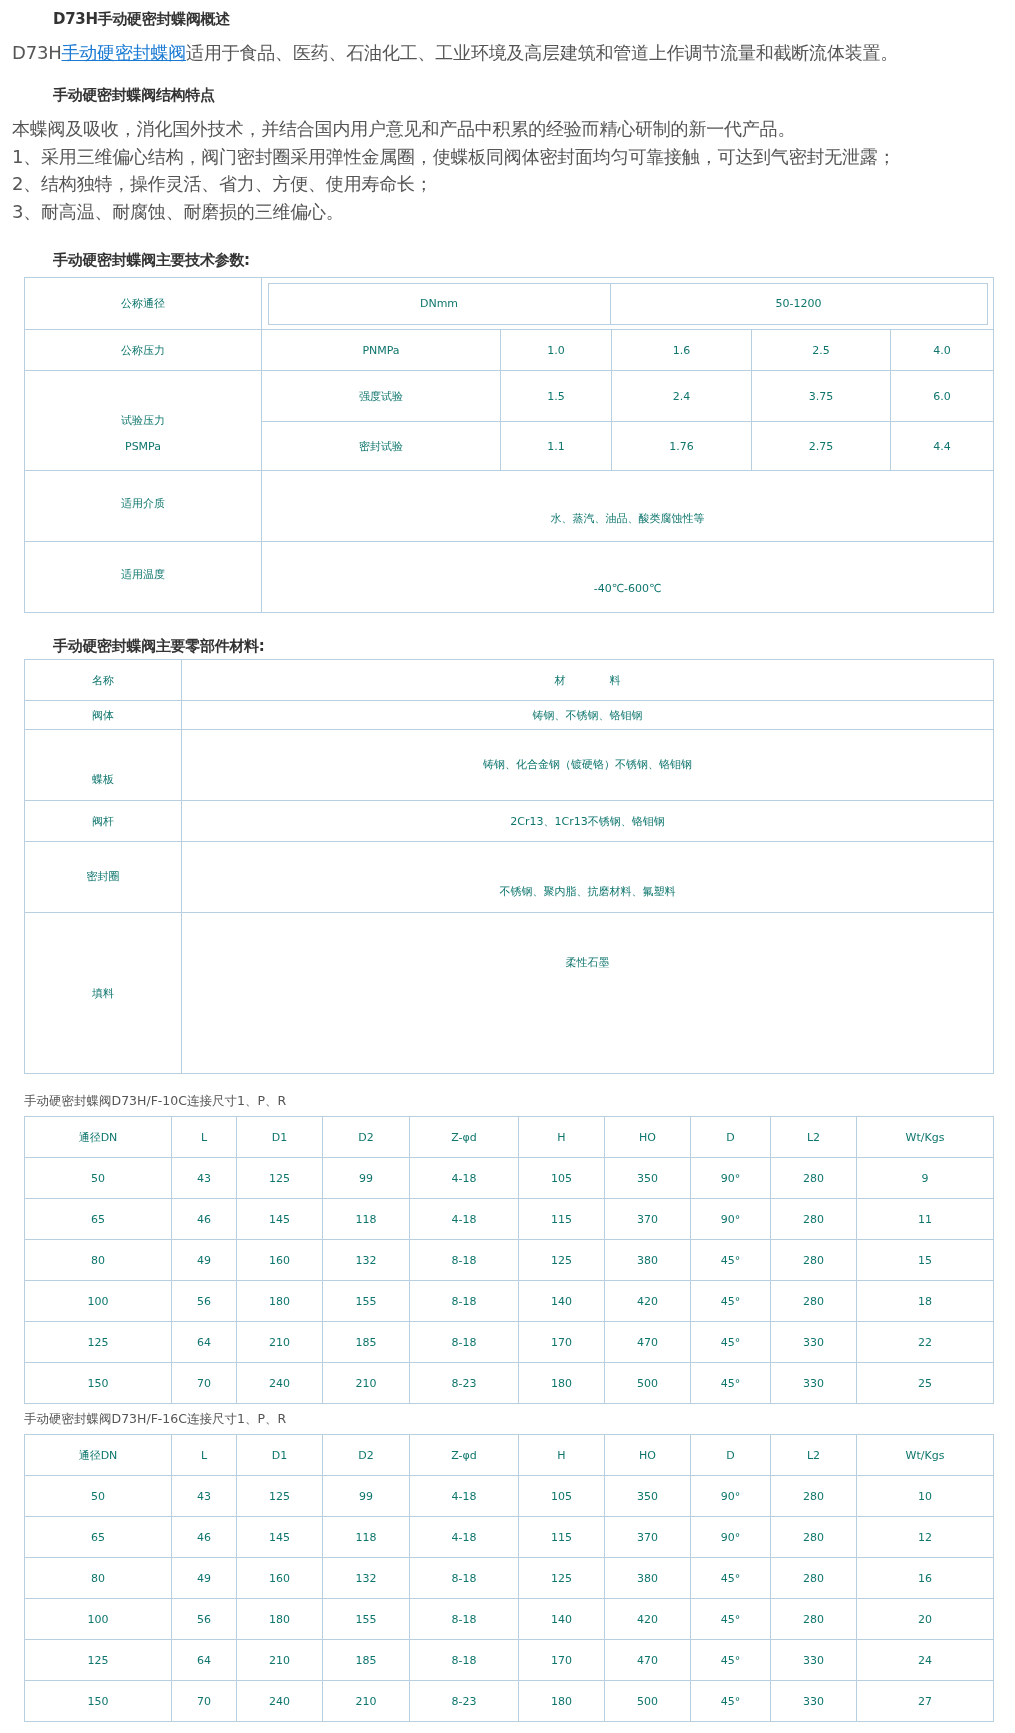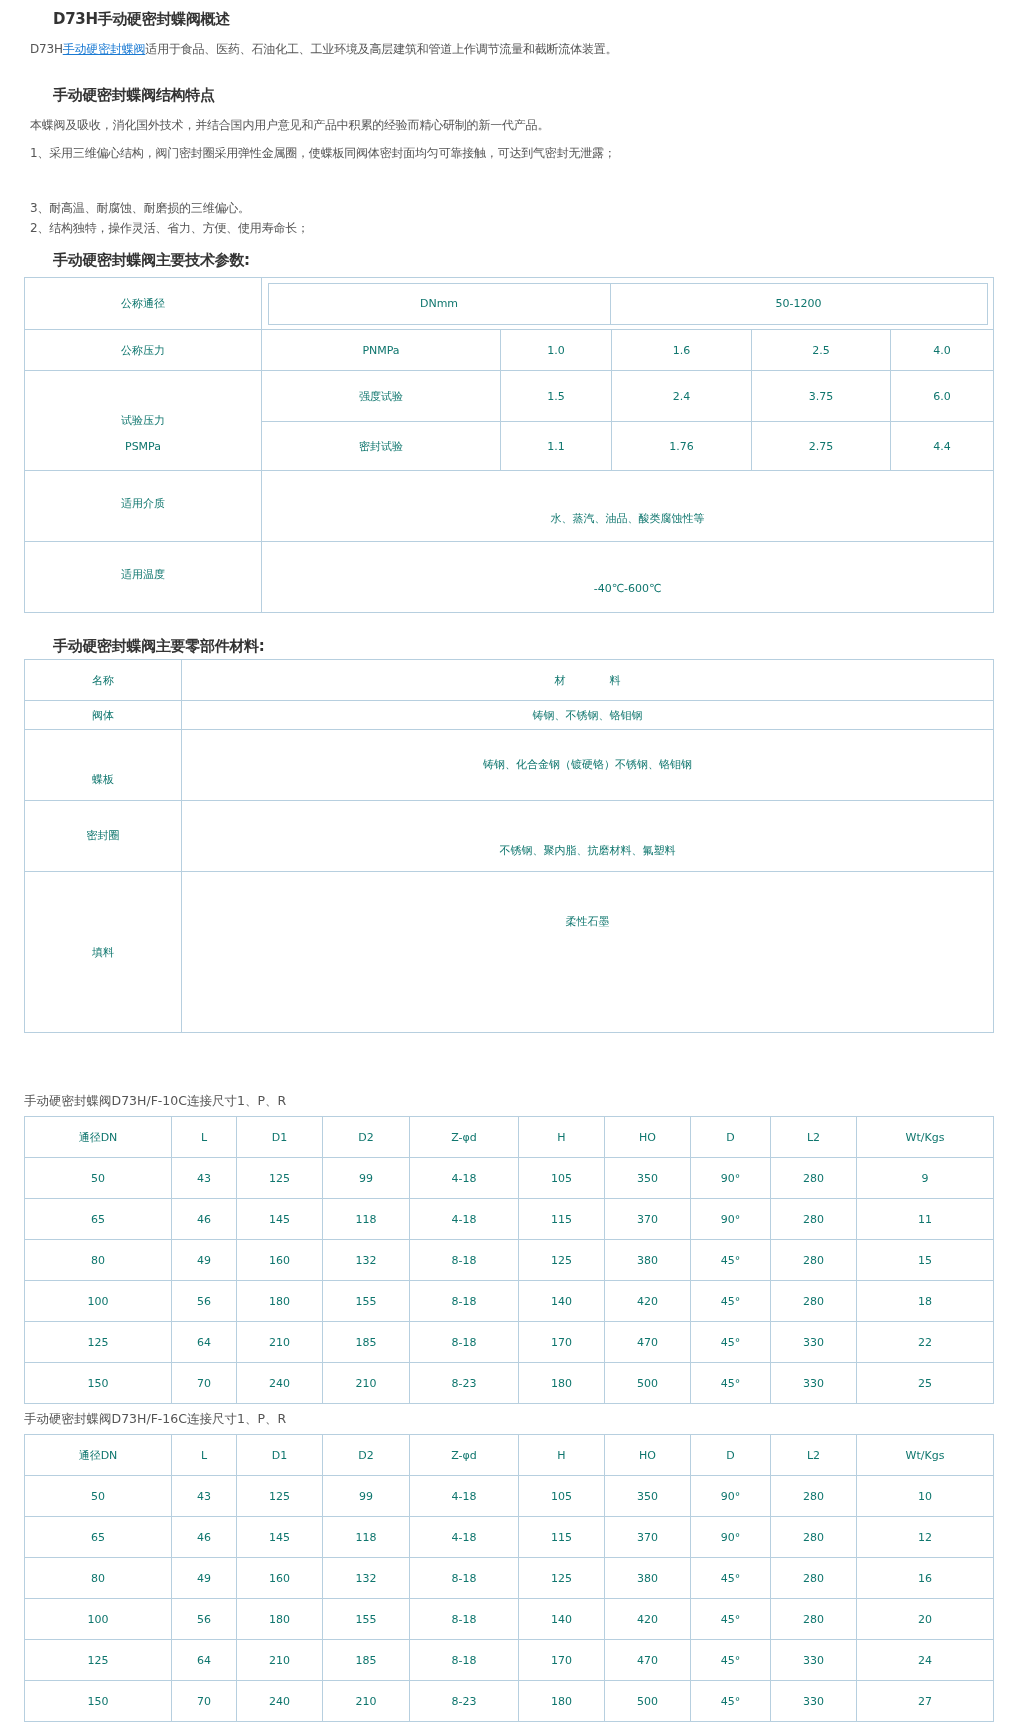--- a/index.html
+++ b/index.html
@@ -11,22 +11,22 @@
     font-family: "DejaVu Sans", "Liberation Sans", sans-serif;
     color: #555555;
     overflow: hidden;
   }
   .h2 {
     position: absolute; left: 24px;
     font-size: 15px; font-weight: bold; color: #333333;
     white-space: nowrap; letter-spacing: -0.3px; margin-left: 29px;
   }
   .p {
-    position: absolute; left: 30px;
-    font-size: 12px; color: #555555; white-space: nowrap;
+    position: absolute; left: 12px;
+    font-size: 18px; color: #555555; white-space: nowrap;
     letter-spacing: -0.2px;
   }
   .link { color: #1a7ad3; text-decoration: underline; cursor: pointer; }
   .caption {
     position: absolute; left: 24px;
     font-size: 12.5px; color: #555555; white-space: nowrap;
   }
   table.grid {
     position: absolute;
     border-collapse: collapse;
@@ -55,21 +55,21 @@
 <body>
 
 <div class="h2" style="top:10px;">D73H手动硬密封蝶阀概述</div>
 <div class="p" style="top:41px;">
   <span>D73H</span><a class="link">手动硬密封蝶阀</a><span>适用于食品、医药、石油化工、工业环境及高层建筑和管道上作调节流量和截断流体装置。</span>
 </div>
 
 <div class="h2" style="top:86px;">手动硬密封蝶阀结构特点</div>
 <div class="p" style="top:117px;">本蝶阀及吸收，消化国外技术，并结合国内用户意见和产品中积累的经验而精心研制的新一代产品。</div>
 <div class="p" style="top:145px;">1、采用三维偏心结构，阀门密封圈采用弹性金属圈，使蝶板同阀体密封面均匀可靠接触，可达到气密封无泄露；</div>
-<div class="p" style="top:172px;margin-top:48px;">2、结构独特，操作灵活、省力、方便、使用寿命长；</div>
+<div class="p" style="top:172px;">2、结构独特，操作灵活、省力、方便、使用寿命长；</div>
 <div class="p" style="top:200px;">3、耐高温、耐腐蚀、耐磨损的三维偏心。</div>
 
 <div class="h2" style="top:251px;">手动硬密封蝶阀主要技术参数:</div>
 <table class="grid" style="left:24px; top:277px; width:969px;">
   <colgroup>
     <col style="width:237px">
       <col style="width:239px">
       <col style="width:111px">
       <col style="width:140px">
       <col style="width:139px">
@@ -138,20 +138,24 @@
     <td>材　　　　料</td>
   </tr>
   <tr style="height:29px;">
     <td>阀体</td>
     <td>铸钢、不锈钢、铬钼钢</td>
   </tr>
   <tr style="height:71px;">
     <td style="vertical-align:top; padding-top:42px;">蝶板</td>
     <td style="vertical-align:top; padding-top:27px;">铸钢、化合金钢（镀硬铬）不锈钢、铬钼钢</td>
   </tr>
+  <tr style="height:41px;">
+    <td>阀杆</td>
+    <td>2Cr13、1Cr13不锈钢、铬钼钢</td>
+  </tr>
   <tr style="height:71px;">
     <td style="vertical-align:top; padding-top:27px;">密封圈</td>
     <td style="vertical-align:top; padding-top:42px;">不锈钢、聚内脂、抗磨材料、氟塑料</td>
   </tr>
   <tr style="height:161px;">
     <td>填料</td>
     <td style="vertical-align:top; padding-top:42px;">柔性石墨</td>
   </tr>
 </tbody>
   </table>

